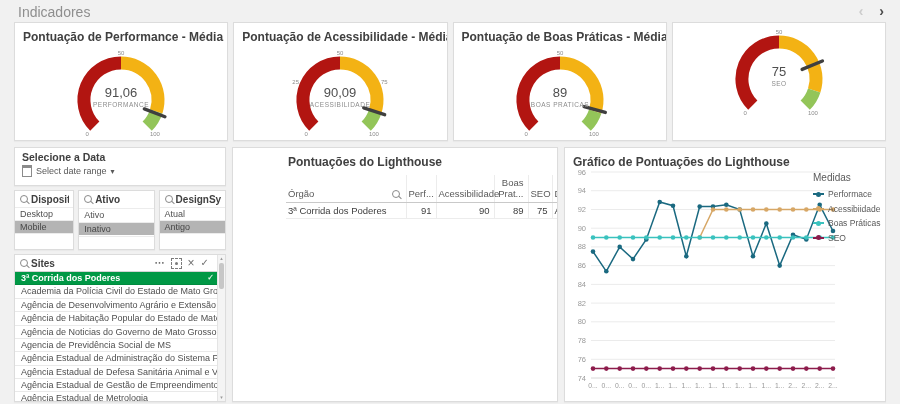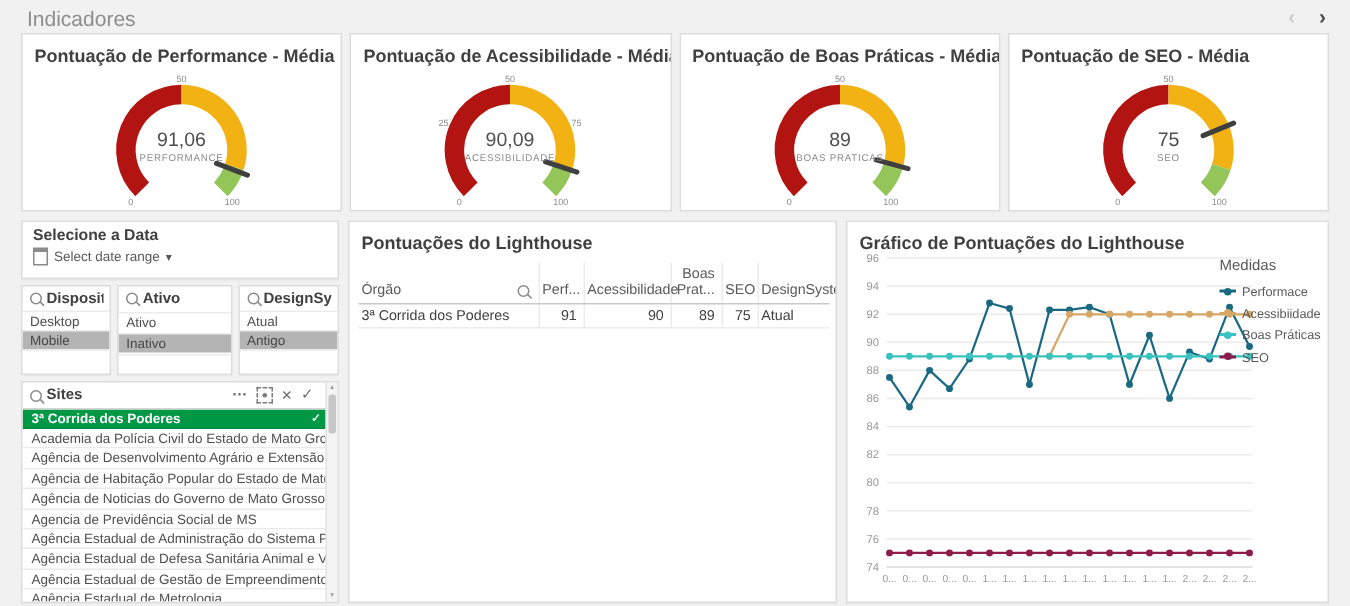--- a/index.html
+++ b/index.html
@@ -52,21 +52,21 @@
     border-bottom:1px solid #e9e9e9;white-space:nowrap;overflow:hidden;cursor:pointer;background:#fff;}
   .site-row.selected{background:#009845;color:#fff;font-weight:600;border-bottom-color:#008a3e;}
   .sel-check{position:absolute;right:4px;top:0;font-size:8px;color:rgba(255,255,255,.9);}
   .sel-check::before{content:"✓";}
   .v-scroll{position:absolute;right:0;top:0;bottom:0;width:7px;background:#f4f4f4;border-left:1px solid #e4e4e4;}
   .v-thumb{position:absolute;left:1px;top:8px;width:5px;height:26px;background:#c7c7c7;border-radius:2px;}
   .arr{position:absolute;left:0;width:7px;text-align:center;font-size:5px;color:#9a9a9a;line-height:7px;}
   .up-arr{top:0;}.up-arr::before{content:"▴";}
   .down-arr{bottom:0;}.down-arr::before{content:"▾";}
   
-  .table-card{width:326px;position:relative;overflow:hidden;}
+  .table-card{width:326px;position:relative;overflow:hidden;padding-left:47px;}
   .score-table{border-collapse:collapse;margin:6px 6px 0 6px;width:314px;table-layout:fixed;}
   .score-table th{font-size:9.5px;font-weight:normal;color:#595959;vertical-align:bottom;padding:2px 4px 3px 2px;
     border-bottom:1px solid #c9c9c9;border-right:1px solid #ececec;text-align:left;}
   .score-table th.num,.score-table td.num{text-align:right;margin-left:40px;}
   .score-table th:last-child,.score-table td:last-child{border-right:none;}
   .score-table td{font-size:9.5px;color:#404040;padding:2px 4px 2px 2px;border-bottom:1px solid #ececec;
     border-right:1px solid #ececec;white-space:nowrap;overflow:hidden;}
   .th-flex{display:flex;align-items:center;}
   .th-flex .search-ico{margin-left:auto;margin-right:2px;}
   
@@ -130,21 +130,20 @@
           <path d="M 135.2 69.4 A 37 37 0 0 1 126.2 84.2" stroke="#93c559" stroke-width="13" fill="none"></path>
           <line x1="124.11393546144495" y1="64.59682624913432" x2="145.33419866751652" y2="70.40203334837254" stroke="#3f3f3f" stroke-width="3.4" stroke-linecap="round"></line>
           <text x="66.1" y="94.4" text-anchor="middle" font-size="6" fill="#8c8c8c">0</text>
           <text x="100.0" y="12.5" text-anchor="middle" font-size="6" fill="#8c8c8c">50</text>
           <text x="133.9" y="94.4" text-anchor="middle" font-size="6" fill="#8c8c8c">100</text>
           <text x="100" y="55" text-anchor="middle" font-size="13" fill="#4f4f4f">89</text>
           <text x="100" y="65" text-anchor="middle" font-size="6.5" fill="#8c8c8c" letter-spacing=".5">BOAS PRATICAS</text>
         </svg>
       </div>
       <div class="card gauge-card">
-        <div class="card-title">Pontuação de SEO - Média</div>
         <svg class="gauge-svg" width="200" height="96">
           <path d="M 73.8 84.2 A 37 37 0 0 1 100.0 21.0" stroke="#b21511" stroke-width="13" fill="none"></path>
           <path d="M 100.0 21.0 A 37 37 0 0 1 135.2 69.4" stroke="#f3b214" stroke-width="13" fill="none"></path>
           <path d="M 135.2 69.4 A 37 37 0 0 1 126.2 84.2" stroke="#93c559" stroke-width="13" fill="none"></path>
           <line x1="123.09698831278217" y1="48.43291419087276" x2="143.42233802803048" y2="40.01387867884078" stroke="#3f3f3f" stroke-width="3.4" stroke-linecap="round"></line>
           <text x="66.1" y="94.4" text-anchor="middle" font-size="6" fill="#8c8c8c">0</text>
           <text x="100.0" y="12.5" text-anchor="middle" font-size="6" fill="#8c8c8c">50</text>
           <text x="133.9" y="94.4" text-anchor="middle" font-size="6" fill="#8c8c8c">100</text>
           <text x="100" y="55" text-anchor="middle" font-size="13" fill="#4f4f4f">75</text>
           <text x="100" y="65" text-anchor="middle" font-size="6.5" fill="#8c8c8c" letter-spacing=".5">SEO</text>

